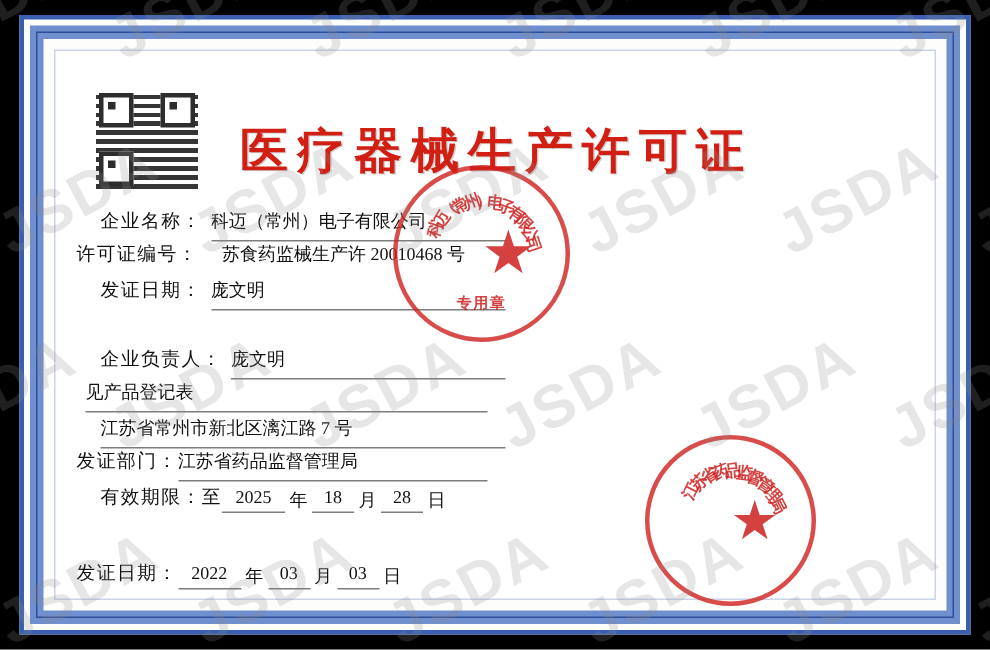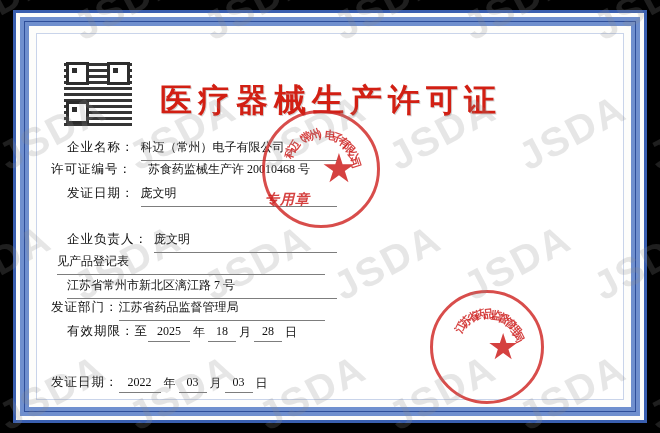--- a/index.html
+++ b/index.html
@@ -163,21 +163,21 @@
   }
   .val.noline { border-bottom: none; margin-left: 16px; }
   .val.center { text-align: left; }
 
   
   .row.addr .col.left { padding-left: 30px; }
   .row.addr .val { margin-left: 0; }
 
   
   .row.bottom { height: 40px; gap: 32px; }
-  .date-group { display: flex; align-items: flex-start; font-size: 12px; color: #111; }
+  .date-group { display: flex; align-items: center; font-size: 12px; color: #111; }
   .date-group .u {
     border-bottom: 1px solid #7d7d7d;
     min-width: 34px;
     text-align: center;
     padding: 0 4px 2px 4px;
     display: inline-block;
   }
   .date-group .u.small { min-width: 20px; }
   .date-group .unit { padding: 0 3px; }
 
@@ -226,24 +226,24 @@
     left: 50%;
     top: 50%;
     transform-origin: 0 0;
     white-space: nowrap;
   }
   .seal-sub {
     position: absolute;
     left: 0;
     bottom: 16px;
     width: 100%;
-    font-size: 14px;
+    text-align: center;
+    font-size: 10px;
     font-weight: bold;
     letter-spacing: 1px;
-    font-style: italic;
   }
 </style>
 </head>
 <body>
 
 <div class="cert-wrap">
 
   <div class="outer-border"></div>
   <div class="border-band"></div>
 

